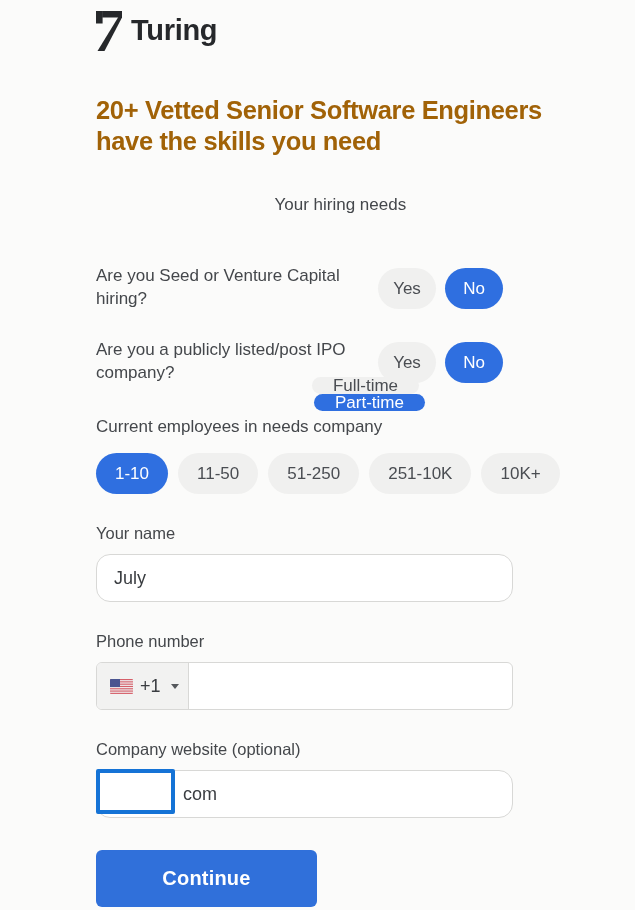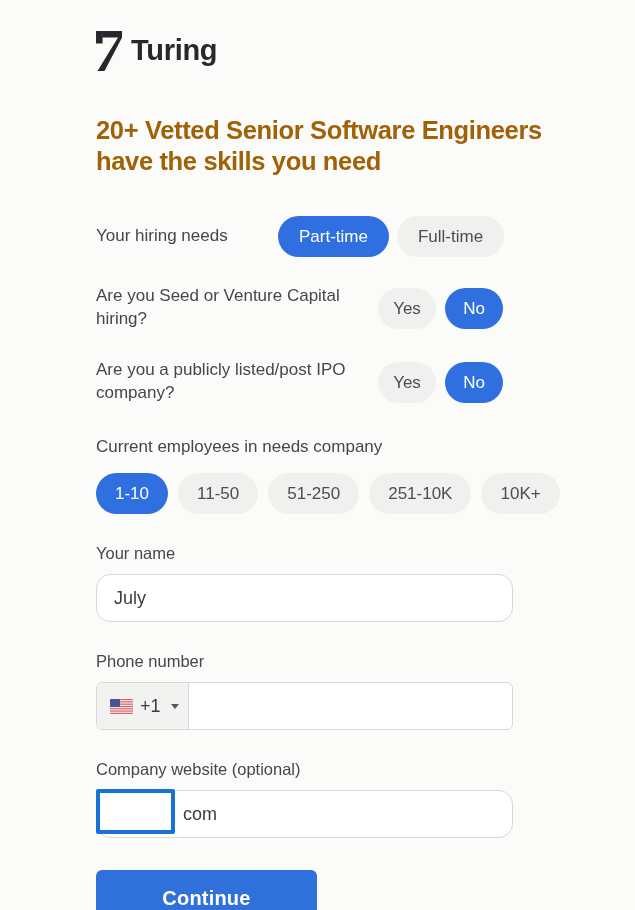--- a/index.html
+++ b/index.html
@@ -16,21 +16,20 @@
     font-family: "Liberation Sans", sans-serif;
     color: #2b2b2b;
     -webkit-font-smoothing: antialiased;
   }
 
   .page {
     position: relative;
     width: 635px;
     height: 686px;
     padding: 0 0 0 96px;
-    margin-top: 20px;
   }
 
   
   .logo-row {
     display: flex;
     align-items: center;
     gap: 9px;
     padding-top: 9px;
     height: 52px;
   }
@@ -77,20 +76,21 @@
     background: #2f6fe0;
     color: #ffffff;
   }
 
   
   .row-hiring {
     margin-top: 39px;
     display: flex;
     align-items: center;
     height: 42px;
+    flex-direction: column;
   }
   .row-hiring .q-label {
     font-size: 17px;
     color: #44474b;
     width: 182px;
     flex: 0 0 182px;
   }
   .row-hiring .pill {
     height: 41px;
     padding: 0 21px;
@@ -259,22 +259,22 @@
     </svg>
     <span class="logo-word">Turing</span>
   </div>
 
   
   <h1 class="headline">20+ Vetted Senior Software Engineers have the skills you need</h1>
 
   
   <div class="row-hiring">
     <span class="q-label">Your hiring needs</span>
+    <button class="pill">Full-time</button>
     <button class="pill selected">Part-time</button>
-    <button class="pill">Full-time</button>
   </div>
 
   
   <div class="row-yn">
     <span class="q-label">Are you Seed or Venture Capital hiring?</span>
     <div class="yn-group">
       <button class="pill">Yes</button>
       <button class="pill selected">No</button>
     </div>
   </div>

